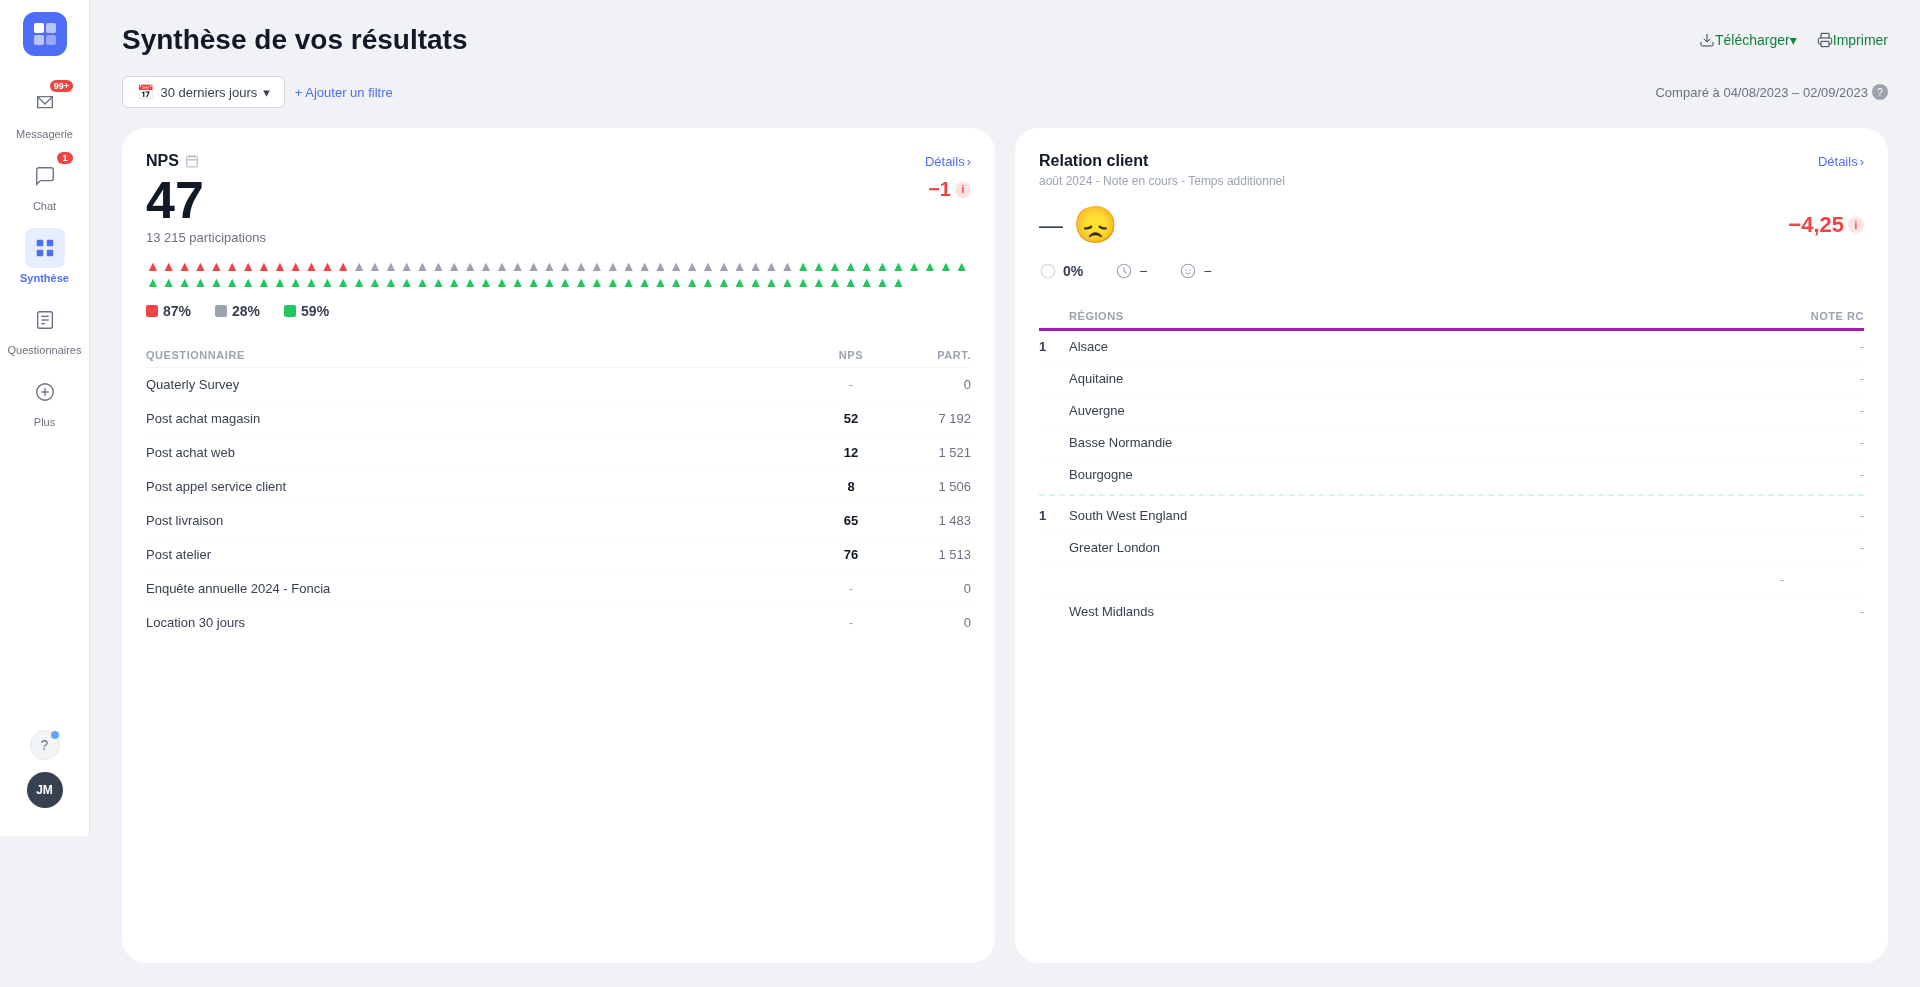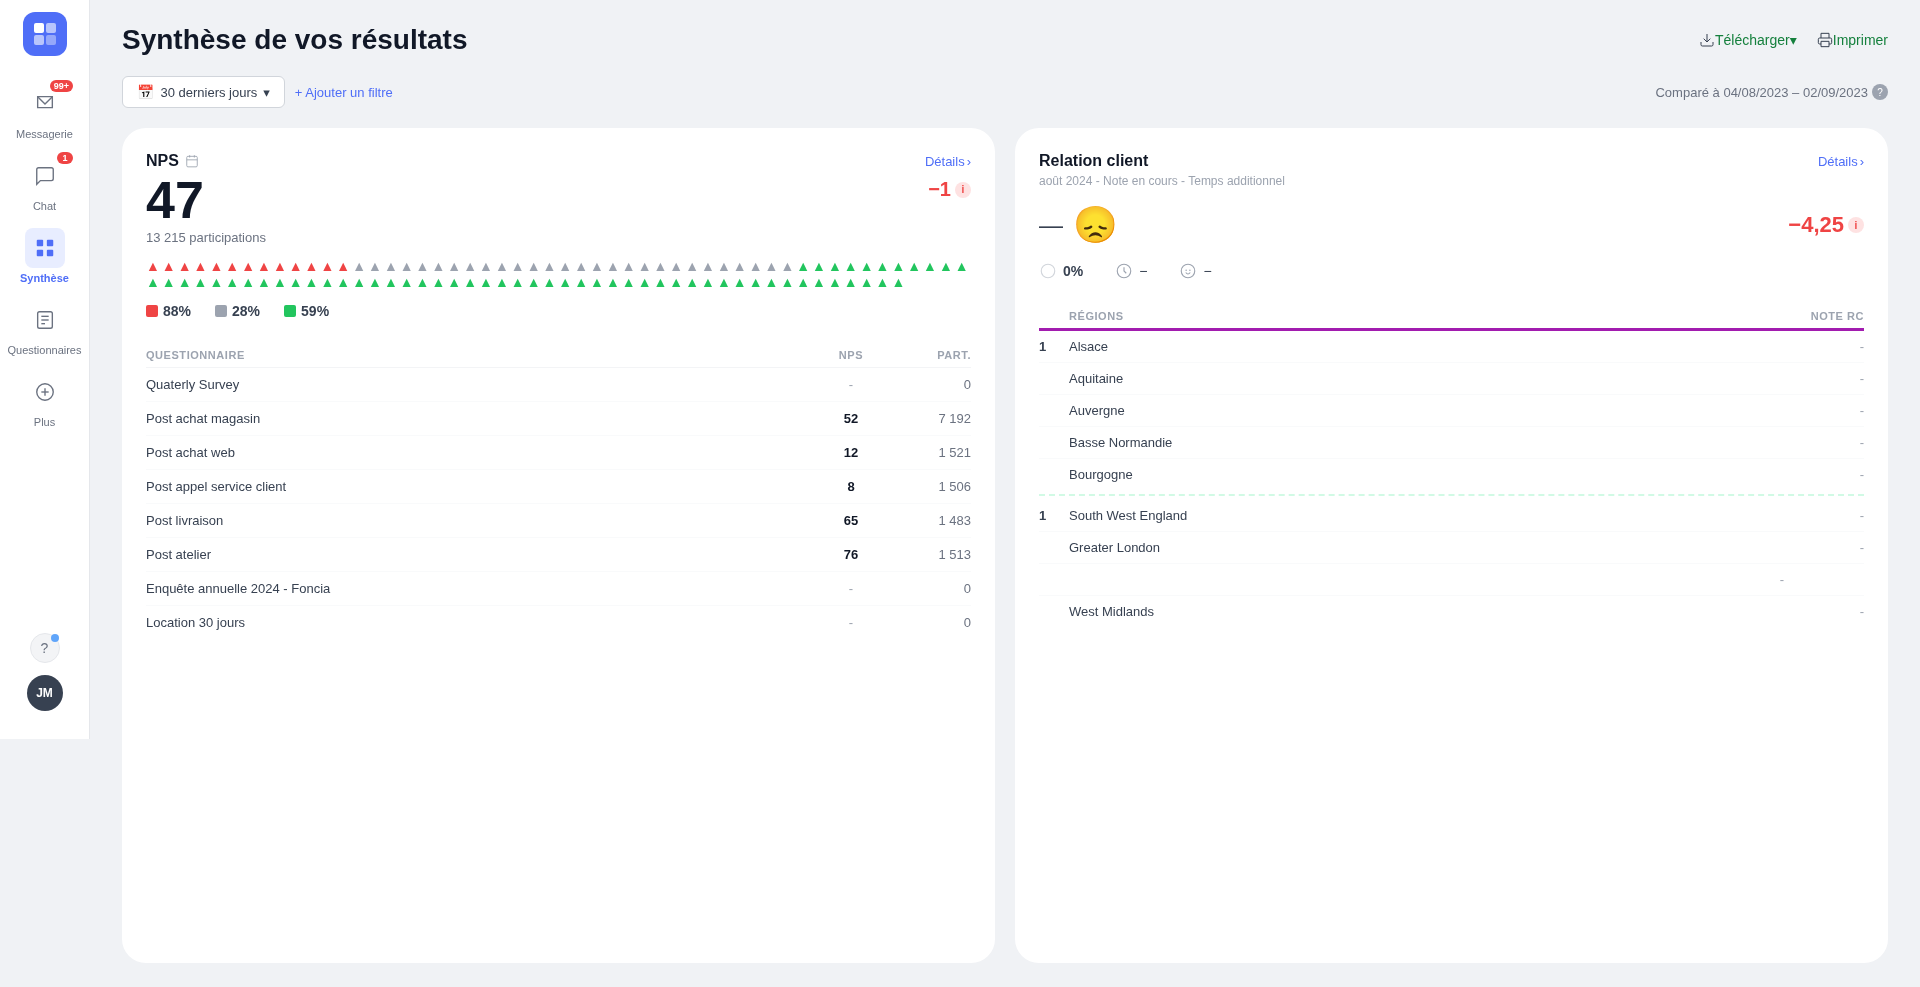--- a/index.html
+++ b/index.html
@@ -8,21 +8,21 @@
     
     .sidebar {
       width: 90px;
       background: #fff;
       display: flex;
       flex-direction: column;
       align-items: center;
       padding: 12px 0;
       border-right: 1px solid #e5e7eb;
       flex-shrink: 0;
-      height: 739px;
+      height: 836px;
     }
     .sidebar-logo {
       width: 44px; height: 44px;
       background: #4f6ef7;
       border-radius: 12px;
       display: flex; align-items: center; justify-content: center;
       margin-bottom: 20px;
       cursor: pointer;
     }
     .sidebar-logo svg { width: 26px; height: 26px; }
@@ -461,21 +461,21 @@
           <span class="person-icon person-green">▲</span>
           <span class="person-icon person-green">▲</span>
           <span class="person-icon person-green">▲</span>
           <span class="person-icon person-green">▲</span>
           <span class="person-icon person-green">▲</span>
         </div>
 
       <div class="nps-legend">
         <div class="legend-item">
           <div class="legend-dot" style="background:#ef4444;"></div>
-          <span>88%</span>
+          <span>87%</span>
         </div>
         <div class="legend-item">
           <div class="legend-dot" style="background:#9ca3af;"></div>
           <span>28%</span>
         </div>
         <div class="legend-item">
           <div class="legend-dot" style="background:#22c55e;"></div>
           <span>59%</span>
         </div>
       </div>

